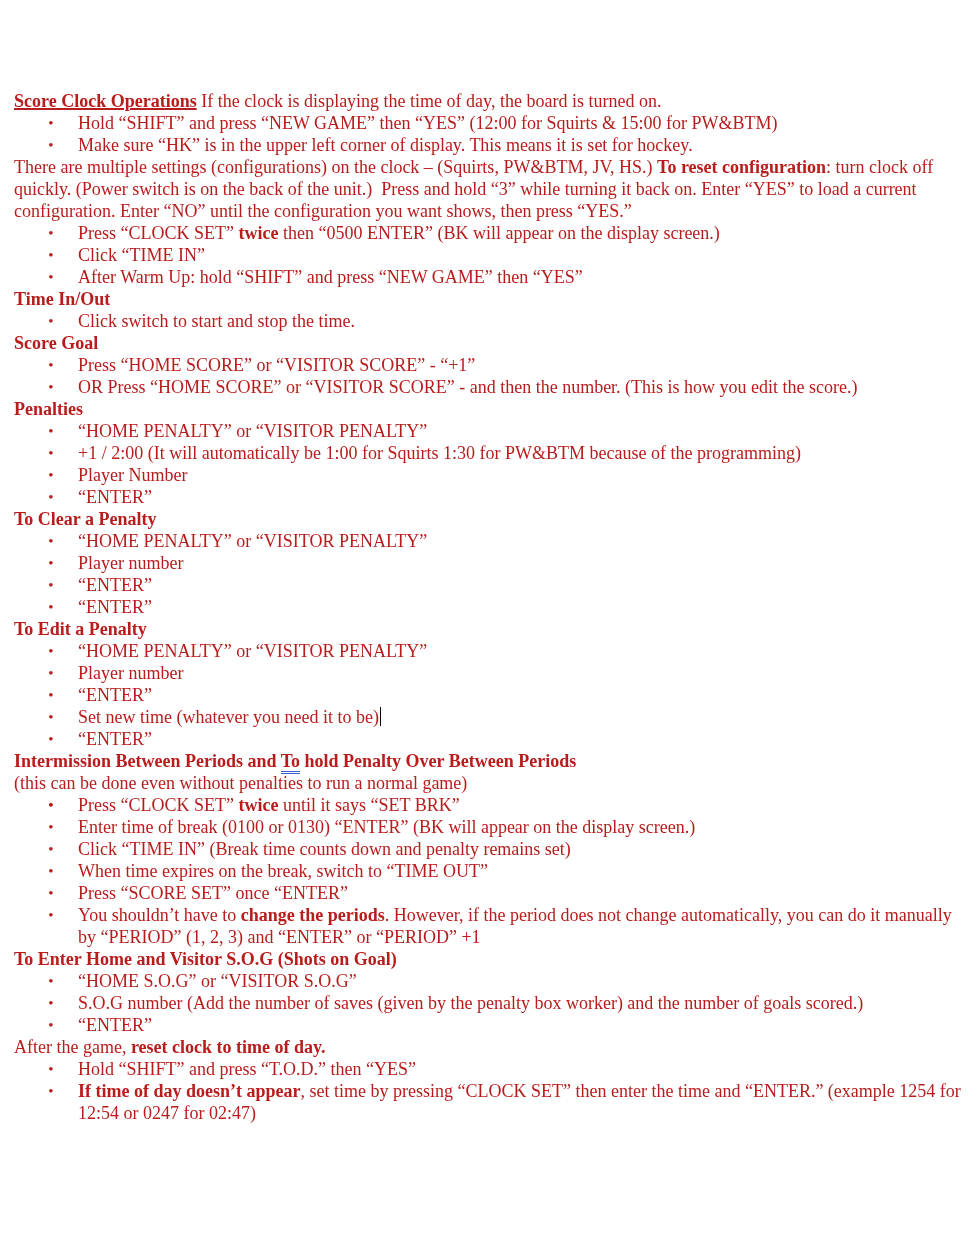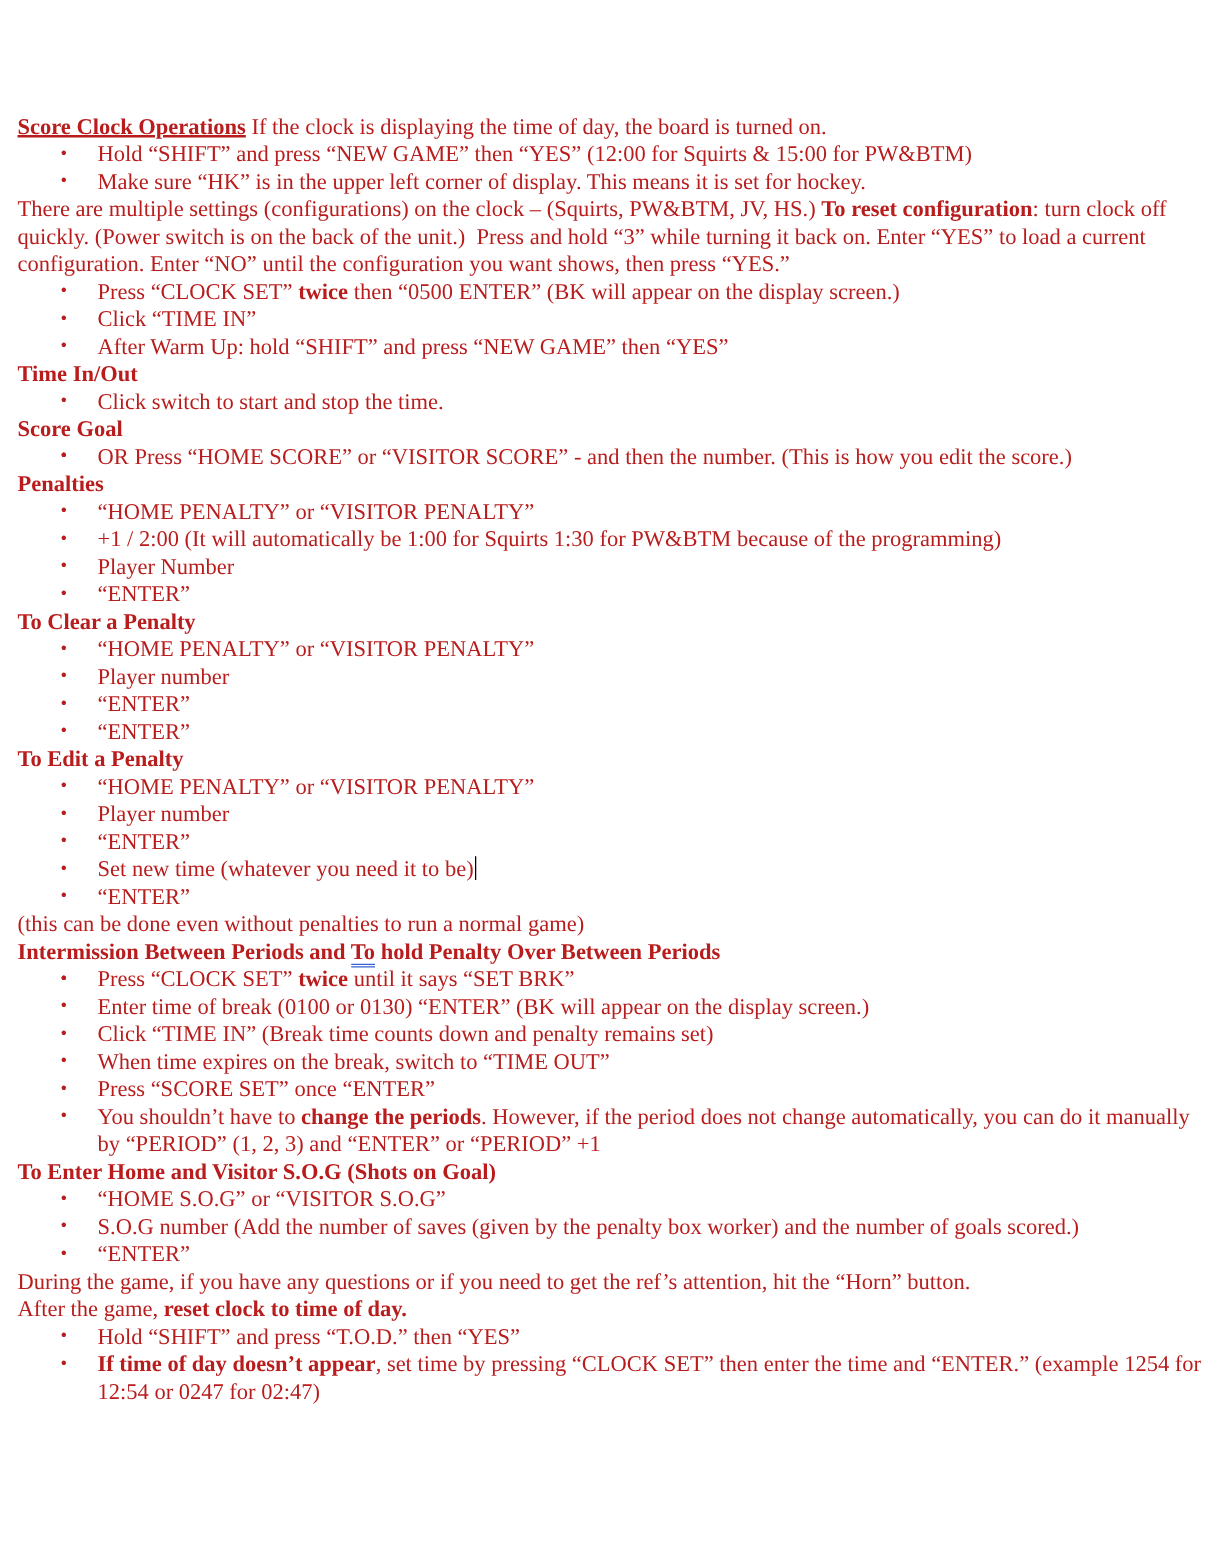--- a/index.html
+++ b/index.html
@@ -58,21 +58,21 @@
       <li><span class="marker">•</span><span class="run">Press “CLOCK SET” </span><span class="run b">twice</span><span class="run"> then “0500 ENTER” (BK will appear on the display screen.)</span></li>
       <li><span class="marker">•</span><span class="run">Click “TIME IN”</span></li>
       <li><span class="marker">•</span><span class="run">After Warm Up: hold “SHIFT” and press “NEW GAME” then “YES”</span></li>
     </ul>
     <p><span class="run b">Time In/Out</span></p>
     <ul>
       <li><span class="marker">•</span><span class="run">Click switch to start and stop the time.</span></li>
     </ul>
     <p><span class="run b">Score Goal</span></p>
     <ul>
-      <li><span class="marker">•</span></li>
+      <li><span class="marker">•</span><span class="run">Press “HOME SCORE” or “VISITOR SCORE” - “+1”</span></li>
       <li><span class="marker">•</span><span class="run">OR Press “HOME SCORE” or “VISITOR SCORE” - and then the number. (This is how you edit the score.)</span></li>
     </ul>
     <p><span class="run b">Penalties</span></p>
     <ul>
       <li><span class="marker">•</span><span class="run">“HOME PENALTY” or “VISITOR PENALTY”</span></li>
       <li><span class="marker">•</span><span class="run">+1 / 2:00 (It will automatically be 1:00 for Squirts 1:30 for PW&amp;BTM because of the programming)</span></li>
       <li><span class="marker">•</span><span class="run">Player Number</span></li>
       <li><span class="marker">•</span><span class="run">“ENTER”</span></li>
     </ul>
     <p><span class="run b">To Clear a Penalty</span></p>
@@ -83,36 +83,35 @@
       <li><span class="marker">•</span><span class="run">“ENTER”</span></li>
     </ul>
     <p><span class="run b">To Edit a Penalty</span></p>
     <ul>
       <li><span class="marker">•</span><span class="run">“HOME PENALTY” or “VISITOR PENALTY”</span></li>
       <li><span class="marker">•</span><span class="run">Player number</span></li>
       <li><span class="marker">•</span><span class="run">“ENTER”</span></li>
       <li><span class="marker">•</span><span class="run">Set new time (whatever you need it to be)</span><span class="caret"></span></li>
       <li><span class="marker">•</span><span class="run">“ENTER”</span></li>
     </ul>
+    <p><span class="run b">Intermission Between Periods and </span><span class="run b u-grammar">To</span><span class="run b"> hold Penalty Over Between Periods</span></p>
     <p><span class="run">(this can be done even without penalties to run a normal game)</span></p>
-    <p><span class="run b">Intermission Between Periods and </span><span class="run b u-grammar">To</span><span class="run b"> hold Penalty Over Between Periods</span></p>
     <ul>
       <li><span class="marker">•</span></li>
       <li><span class="marker">•</span><span class="run">Press “CLOCK SET” </span><span class="run b">twice</span><span class="run"> until it says “SET BRK”</span></li>
       <li><span class="marker">•</span><span class="run">Enter time of break (0100 or 0130) “ENTER” (BK will appear on the display screen.)</span></li>
       <li><span class="marker">•</span><span class="run">Click “TIME IN” (Break time counts down and penalty remains set)</span></li>
       <li><span class="marker">•</span><span class="run">When time expires on the break, switch to “TIME OUT”</span></li>
       <li><span class="marker">•</span><span class="run">Press “SCORE SET” once “ENTER”</span></li>
       <li><span class="marker">•</span><span class="run">You shouldn’t have to </span><span class="run b">change the periods</span><span class="run">. However, if the period does not change automatically, you can do it manually by “PERIOD” (1, 2, 3) and “ENTER” or “PERIOD” +1</span></li>
     </ul>
     <p><span class="run b">To Enter Home and Visitor S.O.G (Shots on Goal)</span></p>
     <ul>
       <li><span class="marker">•</span><span class="run">“HOME S.O.G” or “VISITOR S.O.G”</span></li>
       <li><span class="marker">•</span><span class="run">S.O.G number (Add the number of saves (given by the penalty box worker) and the number of goals scored.)</span></li>
       <li><span class="marker">•</span><span class="run">“ENTER”</span></li>
     </ul>
-    <p><span class="run">During the game, if you have any questions or if you need to get the ref’s attention, hit the “Horn” button.</span></p>
     <p><span class="run">After the game, </span><span class="run b">reset clock to time of day.</span></p>
     <ul>
       <li><span class="marker">•</span><span class="run">Hold “SHIFT” and press “T.O.D.” then “YES”</span></li>
       <li><span class="marker">•</span><span class="run b">If time of day doesn’t appear</span><span class="run">, set time by pressing “CLOCK SET” then enter the time and “ENTER.” (example 1254 for 12:54 or 0247 for 02:47)</span></li>
     </ul>
   </div>
 
 </body></html>

